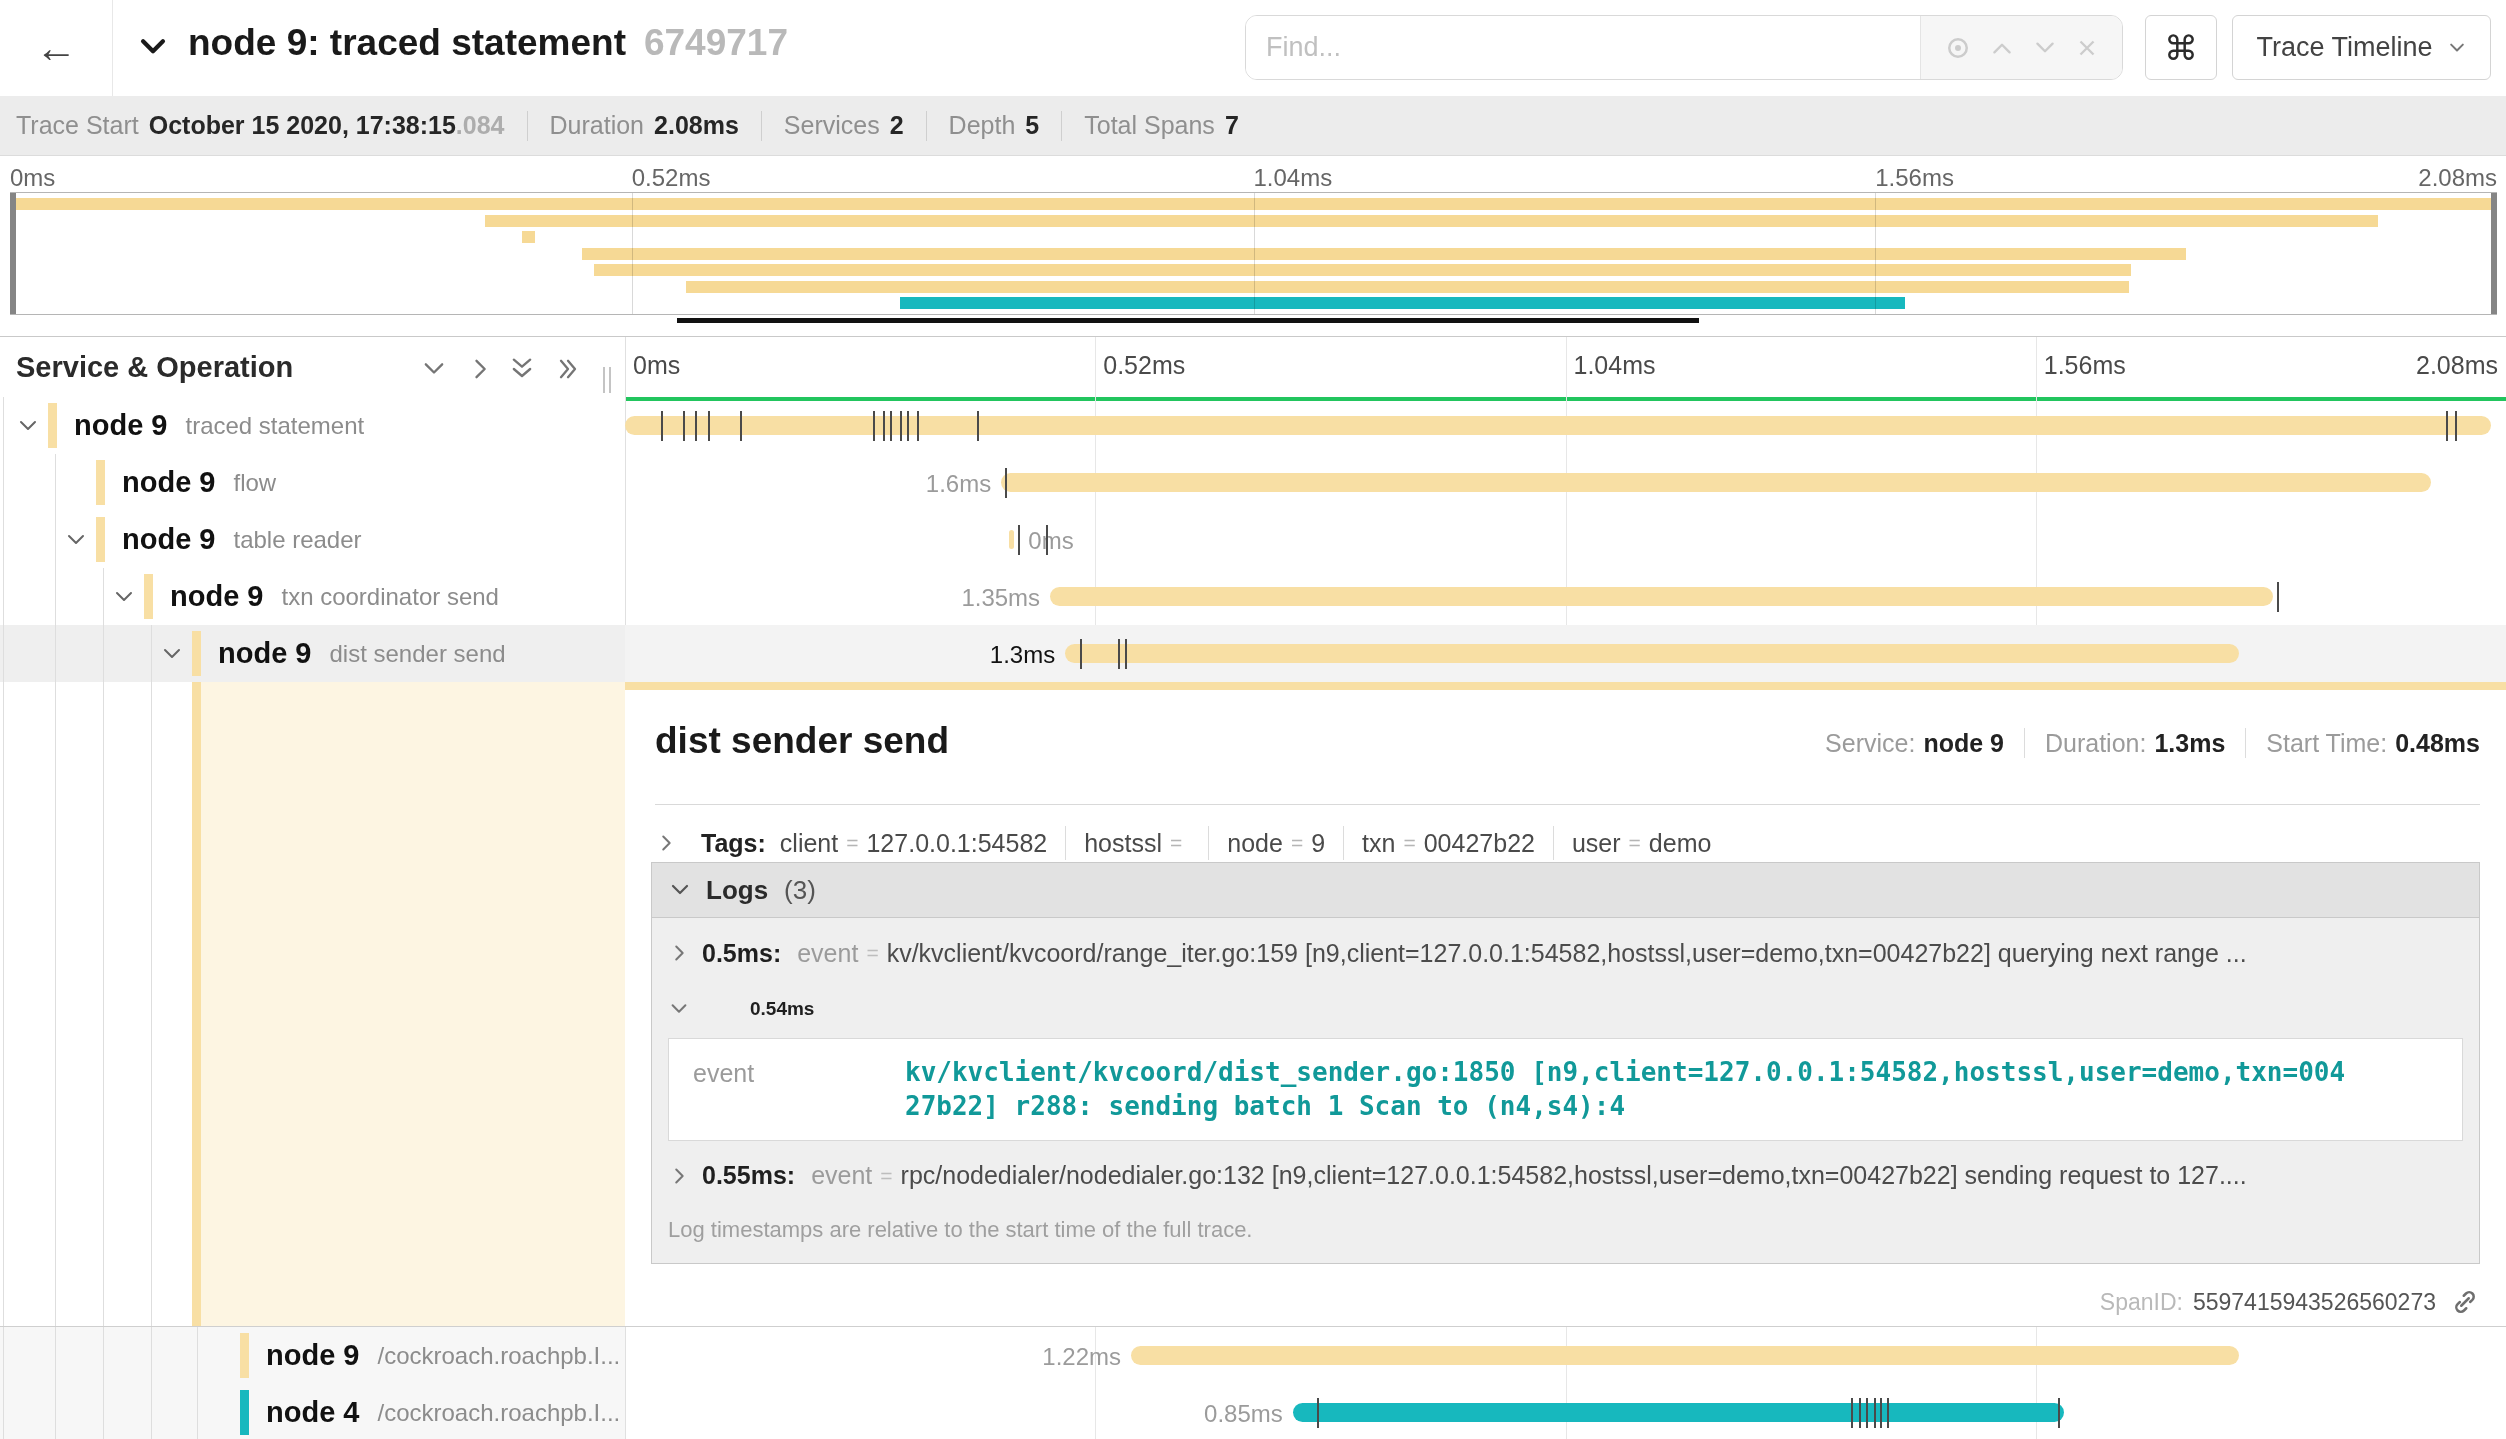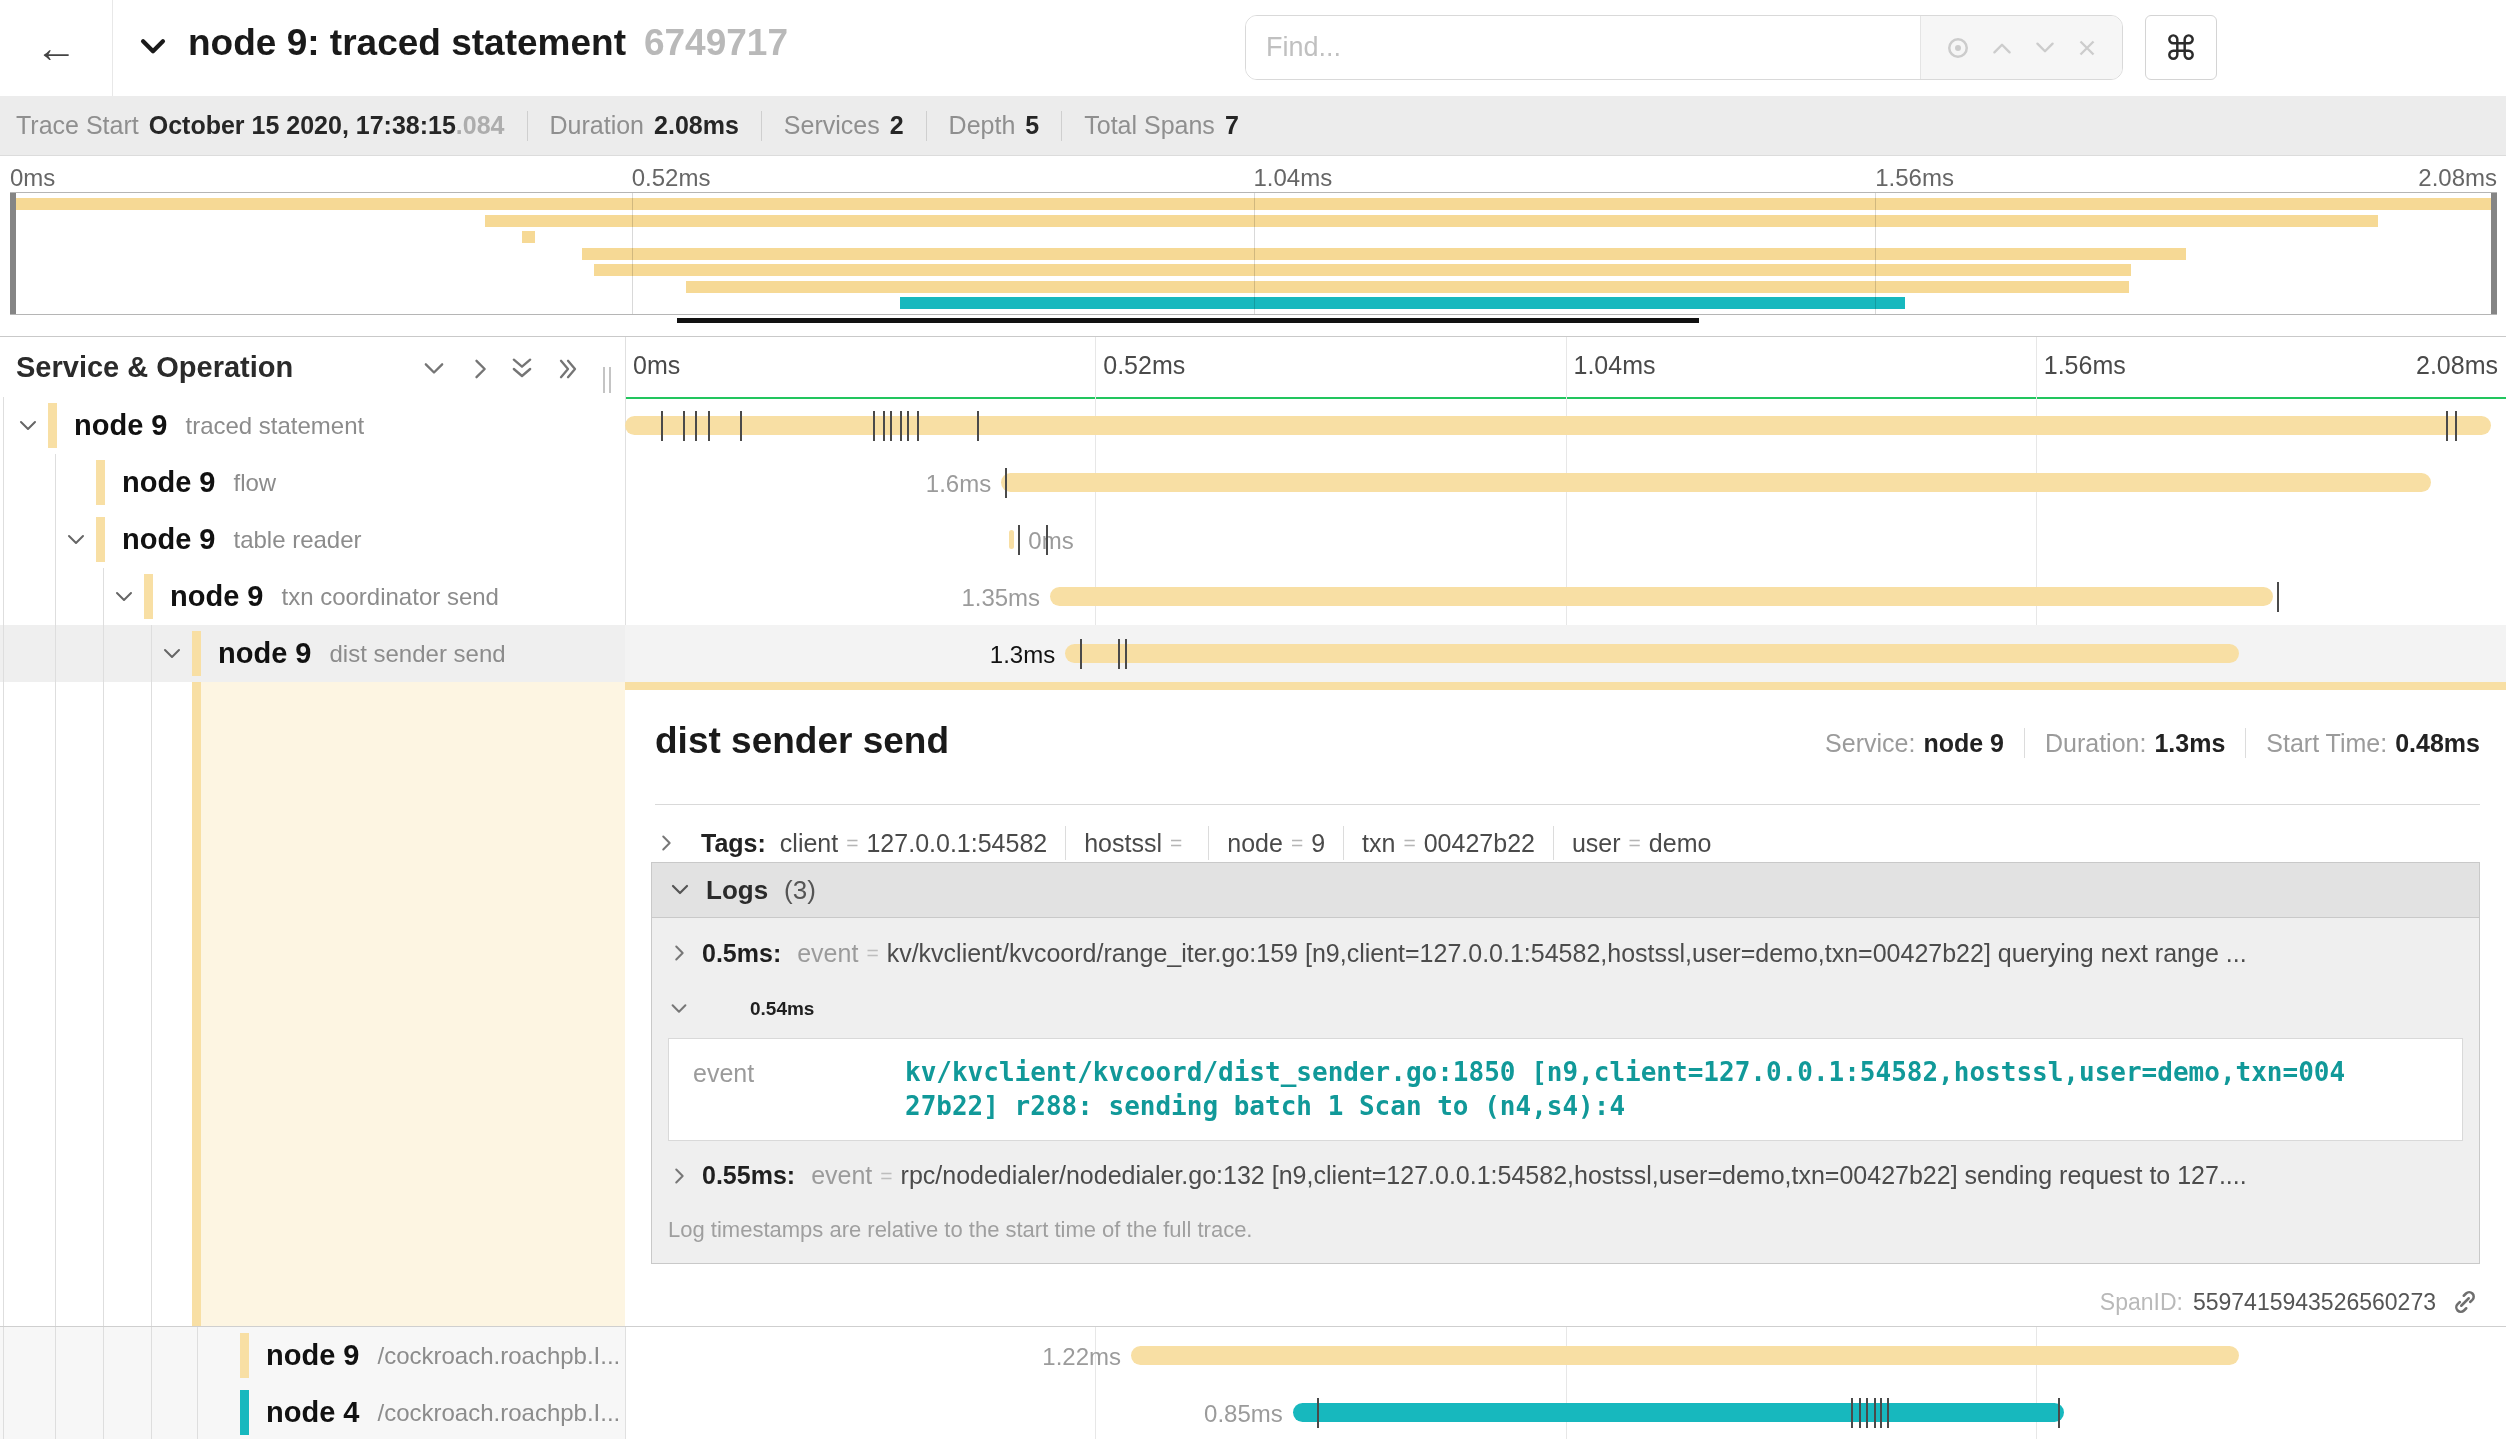--- a/index.html
+++ b/index.html
@@ -35,21 +35,21 @@
   
   .map-region{position:absolute;left:0;top:156px;width:2506px;height:180px;background:#fff;border-bottom:1px solid #c9c9c9;}
   .map-ticks{position:absolute;left:0;top:8px;width:2506px;height:28px;font-size:24px;color:#666;}
   .map-box{position:absolute;left:10px;top:36px;width:2487px;height:121px;border-top:1px solid #b5b5b5;border-bottom:1px solid #b5b5b5;background:#fff;}
   .map-handle{position:absolute;top:0;bottom:0;width:6px;background:#858585;z-index:5;cursor:ew-resize;}
   .map-grid{position:absolute;top:0;bottom:0;width:1px;background:rgba(0,0,0,0.15);z-index:4;}
   .map-span{position:absolute;height:12px;z-index:2;}
   .map-scroll{position:absolute;top:162px;height:5px;background:#111;z-index:3;}
 
   
-  .tl-header{position:absolute;left:0;top:337px;width:2506px;height:60px;background:#fff;border-bottom:2px solid #22c55e;}
+  .tl-header{position:absolute;left:0;top:337px;width:2506px;height:60px;background:#fff;border-bottom:4px solid #22c55e;}
   .svc-op{position:absolute;left:16px;top:14px;font-size:29px;font-weight:bold;color:#2b2b2b;}
   .hdr-ic{position:absolute;top:18px;color:#757575;cursor:pointer;display:flex;}
   .grip{position:absolute;left:603px;top:30px;width:12px;height:26px;cursor:col-resize;}
   .grip i{display:inline-block;width:2px;height:26px;background:#c4c4c4;margin-right:4px;}
   .tick-label{position:absolute;top:14px;font-size:25px;color:#4a4a4a;white-space:nowrap;}
 
   
   .gridlines{position:absolute;left:625px;top:337px;width:1881px;height:1102px;z-index:1;pointer-events:none;}
   .gline{position:absolute;top:0;bottom:0;width:1px;background:#e7e7e7;}
   .col-divider{position:absolute;left:625px;top:337px;width:1px;height:1102px;background:#e0e0e0;z-index:1;}
@@ -144,20 +144,28 @@
         <span class="fic">
             <svg width="26" height="26" viewBox="0 0 24 24">
               <path d="M6 6l12 12M18 6L6 18" stroke="currentColor" stroke-width="2.2" fill="none"></path>
             </svg>
           </span>
       </div>
     </div>
     <div class="sqbtn" id="kbd-btn">
         <span>⌘</span>
       </div>
+    <div class="sqbtn" id="view-btn">
+      <span>Trace Timeline</span>
+        <span class="vchev">
+          <svg width="20" height="20" viewBox="0 0 24 24" fill="none" stroke="currentColor" stroke-width="2.4" stroke-linecap="round" stroke-linejoin="round">
+            <path d="M5 8L12 15L19 8"></path>
+          </svg>
+        </span>
+    </div>
   </div>
 
   <div class="summary" id="summary-bar">
       <span class="sum-label">Trace Start</span>
       <span class="sum-val">October 15 2020, 17:38:15</span>
       <span class="sum-suffix">.084</span>
       <div class="sum-sep"></div>
       <span class="sum-label">Duration</span>
       <span class="sum-val">2.08ms</span>
       <div class="sum-sep"></div>

